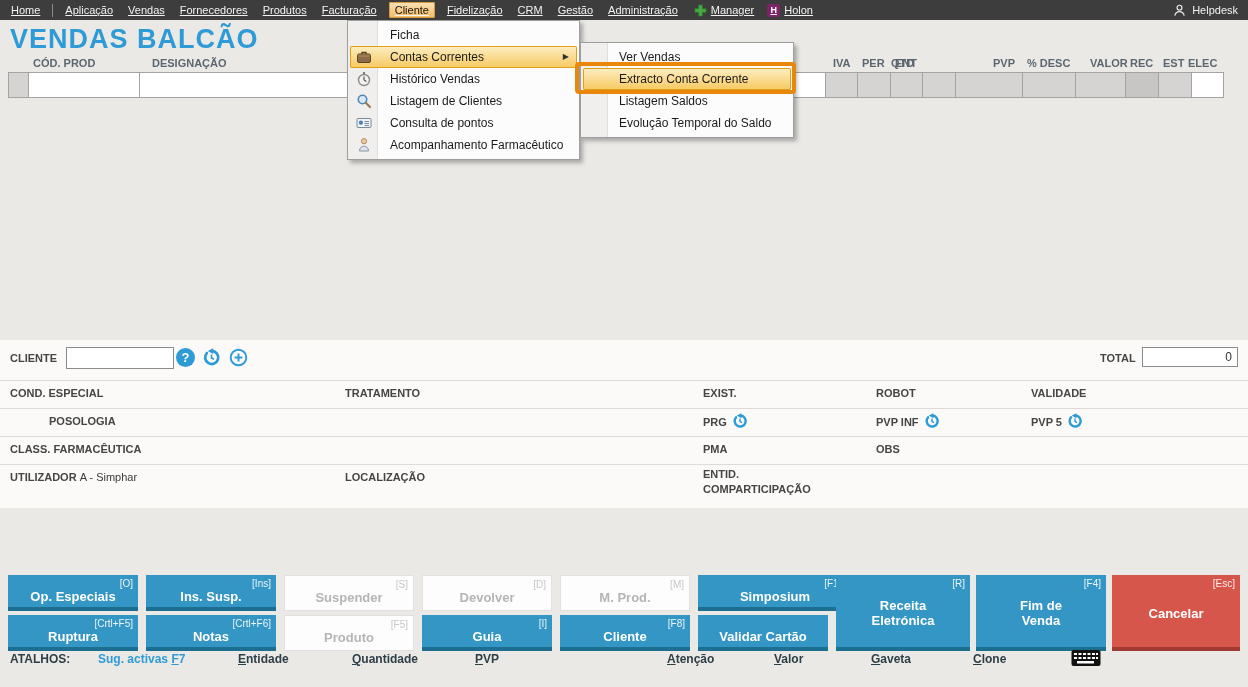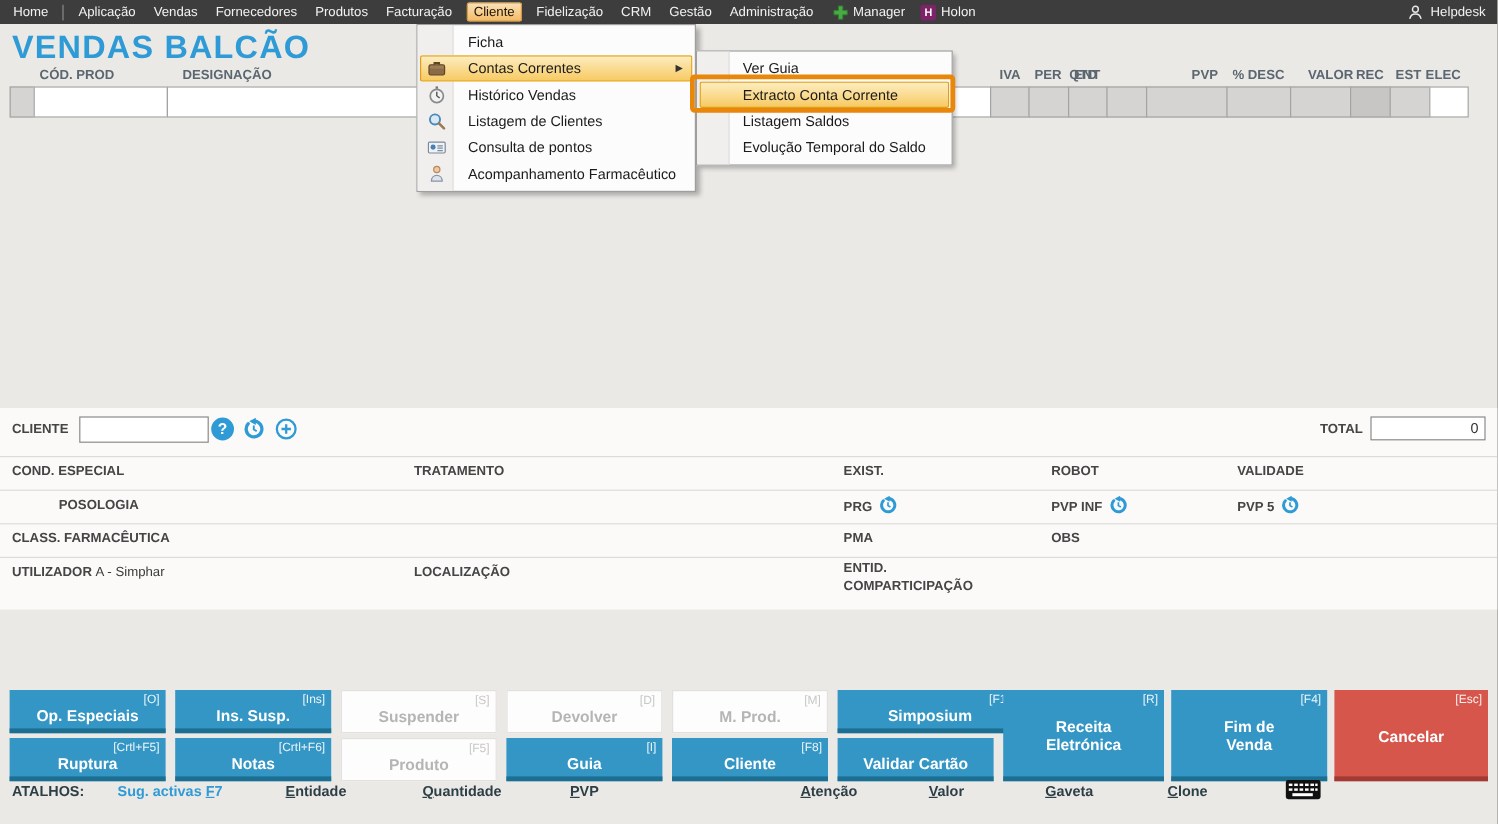--- a/index.html
+++ b/index.html
@@ -2,21 +2,21 @@
 <html><head>
 <meta charset="utf-8">
 <style>
   html,body{margin:0;padding:0;background:#888;}
   #app{position:relative;width:1248px;height:687px;background:#ebe9e6;
        font-family:"Liberation Sans",sans-serif;overflow:hidden;
        -webkit-font-smoothing:antialiased;}
   
   .topbar{position:absolute;left:0;top:0;width:1248px;height:20px;background:#3d3d3d;
           display:flex;align-items:center;color:#f2f2f2;font-size:11px;z-index:40;}
-  .mb-items{display:flex;align-items:center;gap:9px;padding-left:8px;white-space:nowrap;}
+  .mb-items{display:flex;align-items:center;gap:9px;padding-left:8px;white-space:nowrap;text-decoration:underline;}
   .mb-item{cursor:default;padding:2px 3px;}
   .mb-sep{width:1px;height:13px;background:#8a8a8a;}
   .mb-item.active{background:linear-gradient(#fbe3bb,#f3b963);color:#1d1303;border-radius:2px;
                   padding:2px 6px;box-shadow:0 0 0 1px #d89a3f inset;}
   .mb-brand{display:flex;align-items:center;gap:4px;padding-left:4px;}
   .holon-badge{width:13px;height:13px;background:#7d2367;color:#fff;font-size:9px;font-weight:bold;
                display:flex;align-items:center;justify-content:center;border-radius:2px;}
   .mb-help{position:absolute;right:10px;top:0;height:20px;display:flex;align-items:center;gap:5px;}
   
   .page-title{position:absolute;left:10px;top:24px;font-size:27px;font-weight:bold;
@@ -199,21 +199,21 @@
             <path d="M3.5 14c0-3 2-4.8 4.5-4.8S12.5 11 12.5 14z" fill="#dfe3ee" stroke="#8a93a8"></path>
           </svg>
       </span>
       <span>Acompanhamento Farmacêutico</span>
     </div>
   </div>
 
   <div class="submenu">
     <div class="gutter"></div>
     <div class="smi">
-      <span>Ver Guia</span>
+      <span>Ver Vendas</span>
     </div>
     <div class="smi hl">
       <span>Extracto Conta Corrente</span>
     </div>
     <div class="smi">
       <span>Listagem Saldos</span>
     </div>
     <div class="smi">
       <span>Evolução Temporal do Saldo</span>
     </div>

